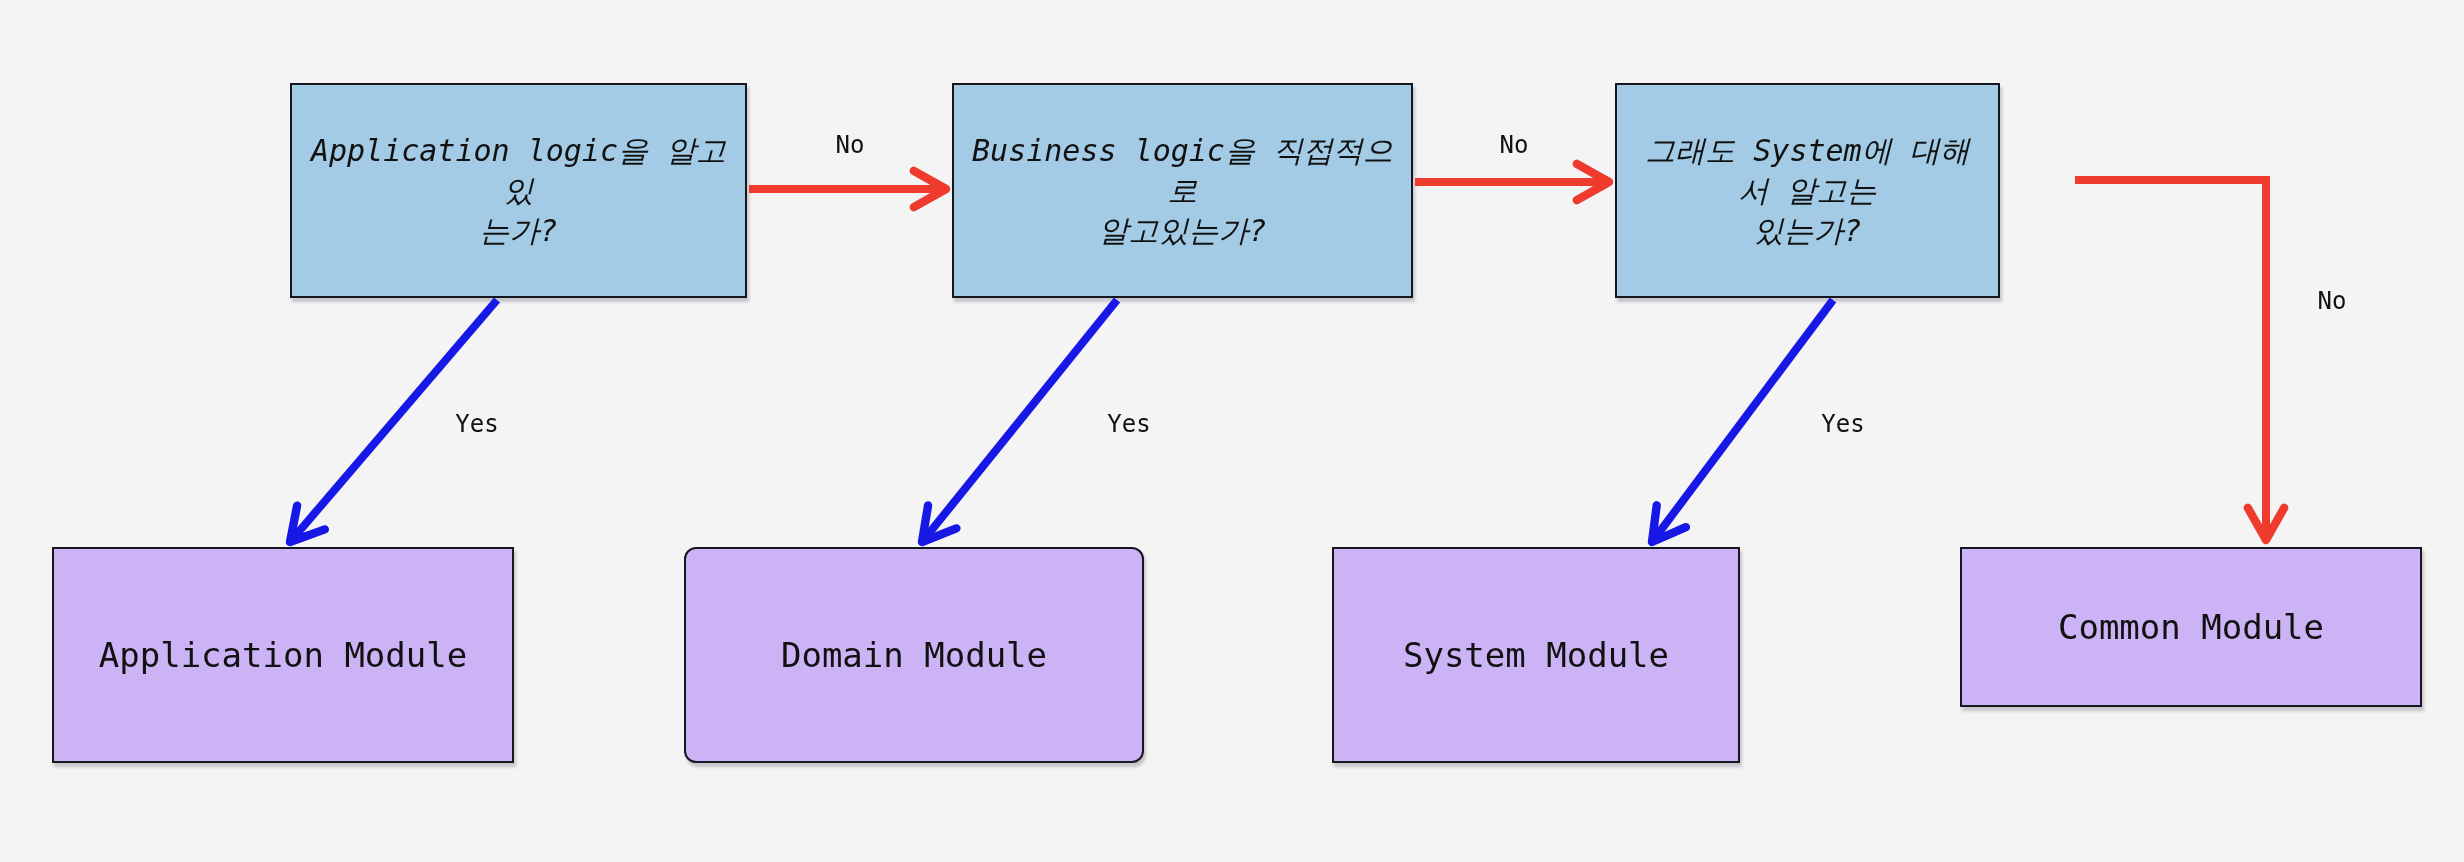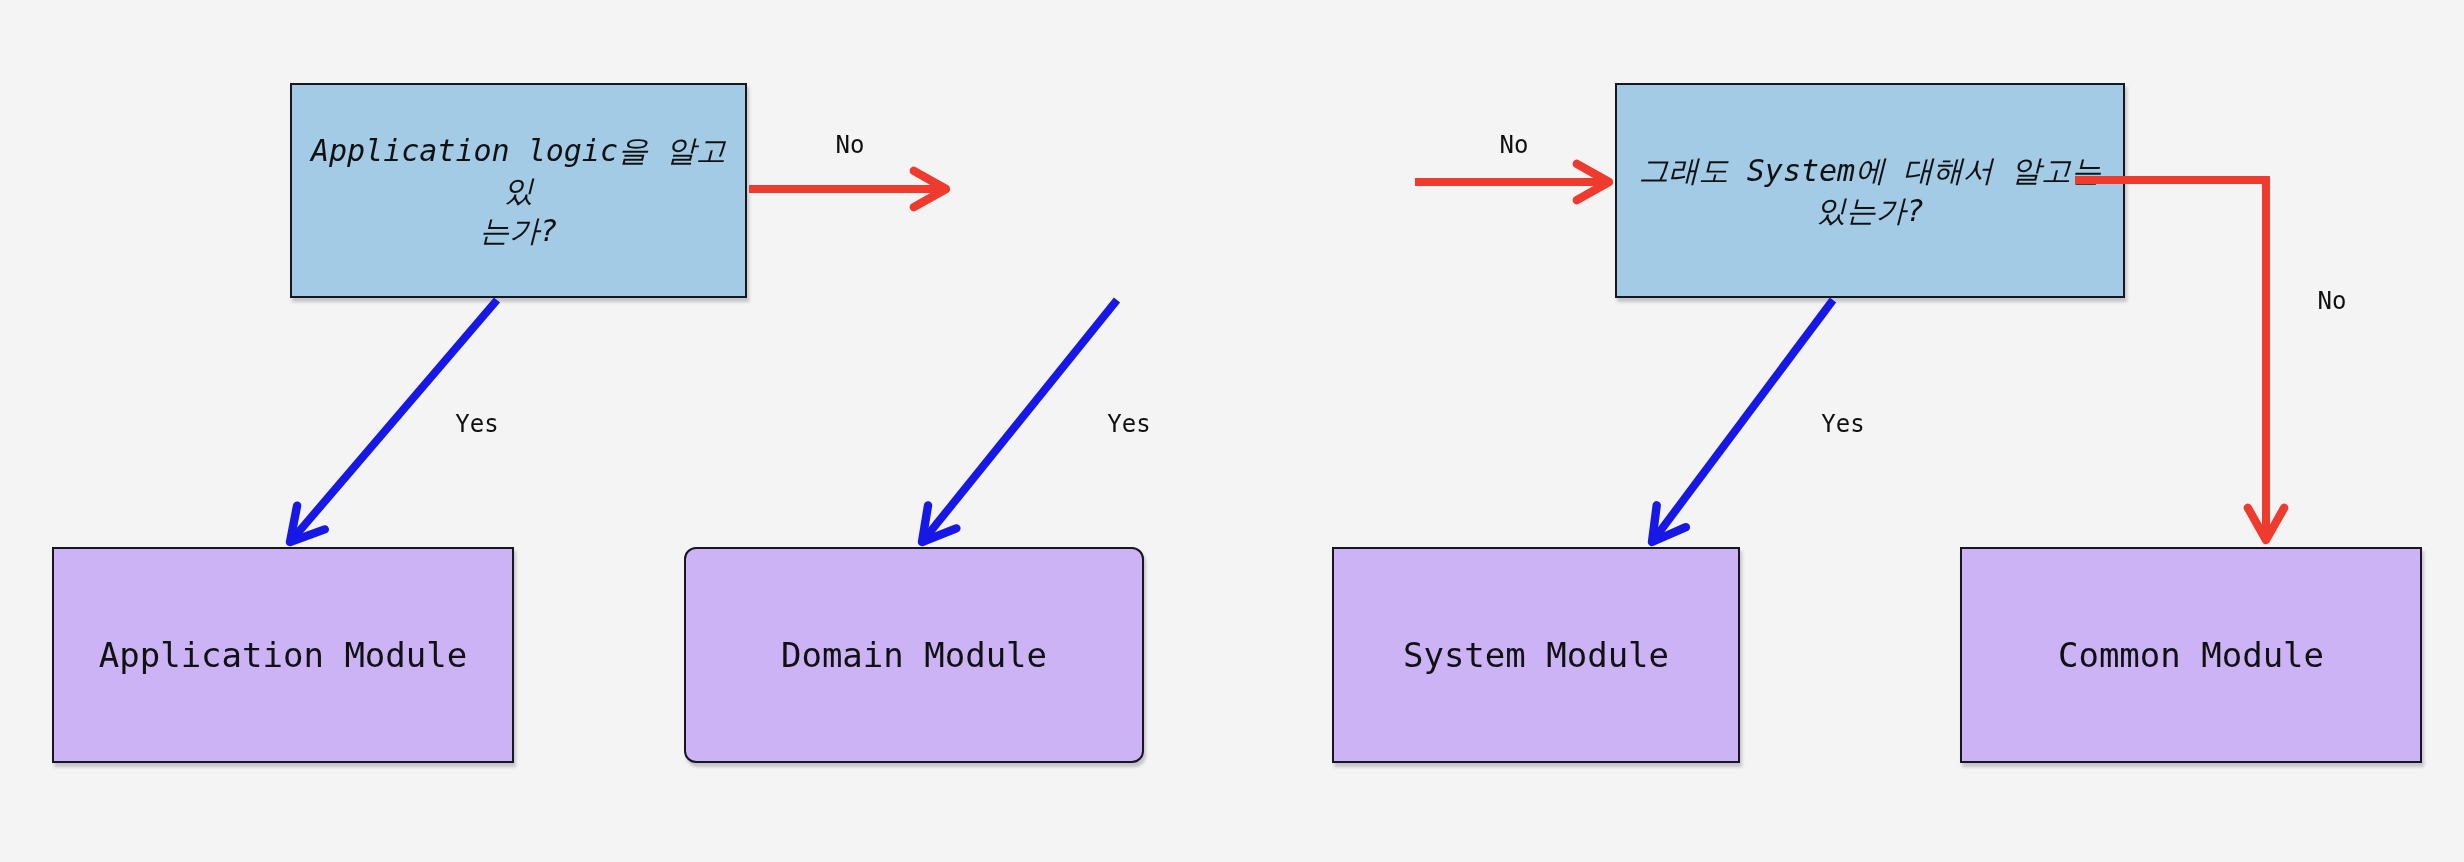--- a/index.html
+++ b/index.html
@@ -48,27 +48,29 @@
   .head-no{stroke:var(--no-arrow,#ee3b2e);}
   .head-yes{stroke:var(--yes-arrow,#1717e6);}
 </style>
 </head>
 <body>
 
 <div class="canvas">
 
   <div class="node decision" style="left:290px;top:83px;width:457px;height:215px;">Application logic을 알고있
 는가?</div>
-  <div class="node decision" style="left:1615px;top:83px;width:510px;height:215px;">그래도 System에 대해서 알고는
+  <div class="node decision" style="left:952px;top:83px;width:461px;height:215px;">Business logic을 직접적으로
+알고있는가?</div>
+  <div class="node decision" style="left:1615px;top:83px;width:385px;height:215px;">그래도 System에 대해서 알고는
 있는가?</div>
 
   <div class="node module" style="left:34px;top:547px;width:462px;height:216px;">Application Module</div>
   <div class="node module" style="left:666px;top:547px;width:460px;height:216px;border-radius:12px;">Domain Module</div>
   <div class="node module" style="left:1314px;top:547px;width:408px;height:216px;">System Module</div>
-  <div class="node module" style="left:1942px;top:547px;width:462px;height:216px;text-align:right;">Common Module</div>
+  <div class="node module" style="left:1942px;top:547px;width:462px;height:160px;text-align:right;">Common Module</div>
 
   <svg class="edges" width="2464" height="862" viewBox="0 0 2464 862">
     <defs>
       <marker id="head-no" viewBox="0 0 20 20" refX="16" refY="10" markerWidth="7" markerHeight="7" orient="auto-start-reverse">
         <path class="head-no" d="M4.5 3.5 L16 10 L4.5 16.5" fill="none" stroke-width="3" stroke-linecap="round" stroke-linejoin="round"></path>
       </marker>
       <marker id="head-yes" viewBox="0 0 20 20" refX="16" refY="10" markerWidth="7" markerHeight="7" orient="auto-start-reverse">
         <path class="head-yes" d="M4.5 3.5 L16 10 L4.5 16.5" fill="none" stroke-width="3" stroke-linecap="round" stroke-linejoin="round"></path>
       </marker>
     </defs>

